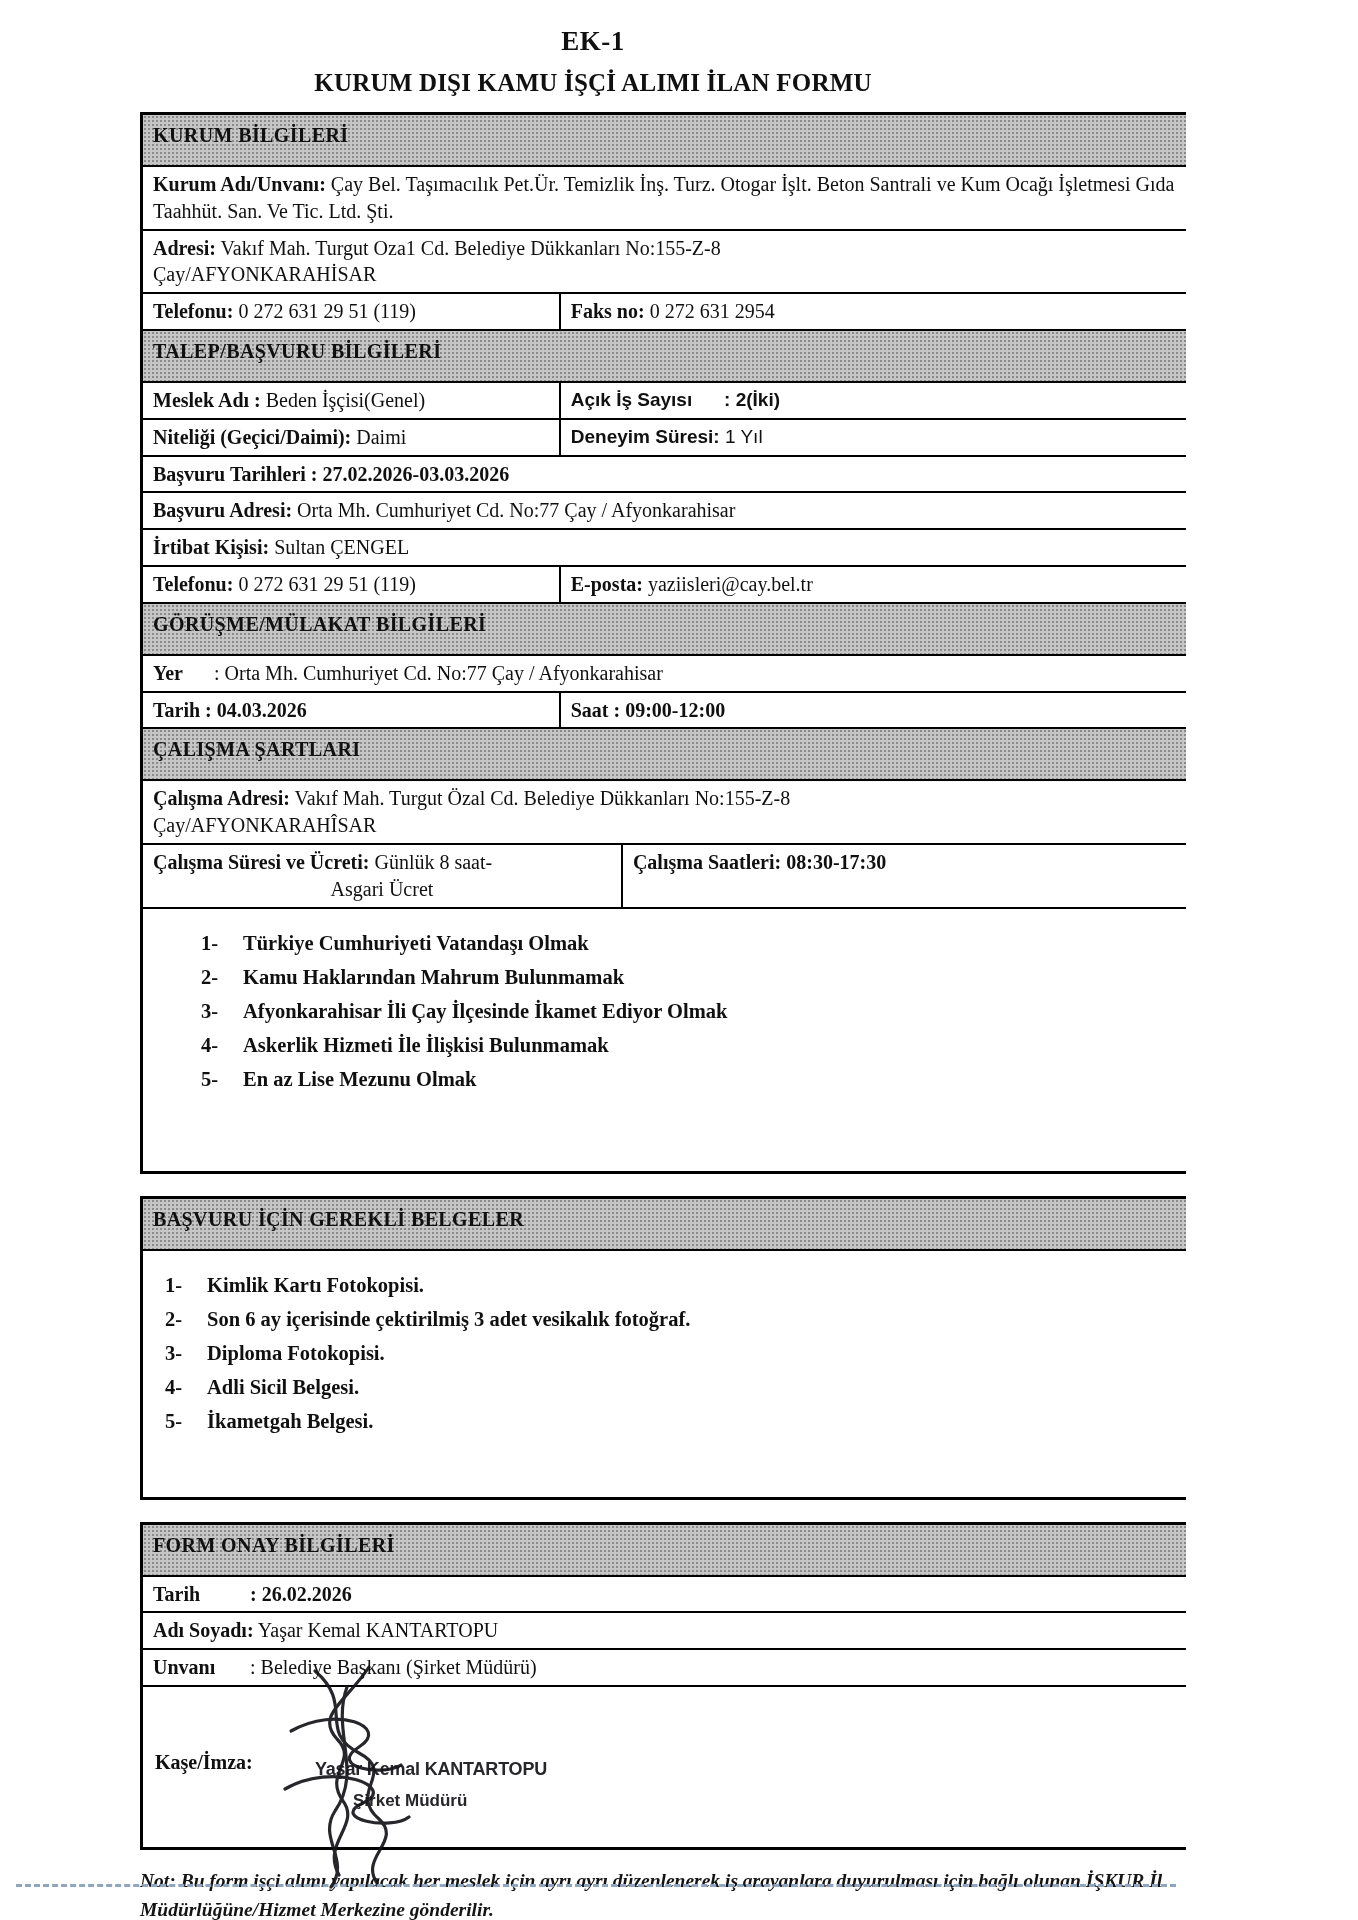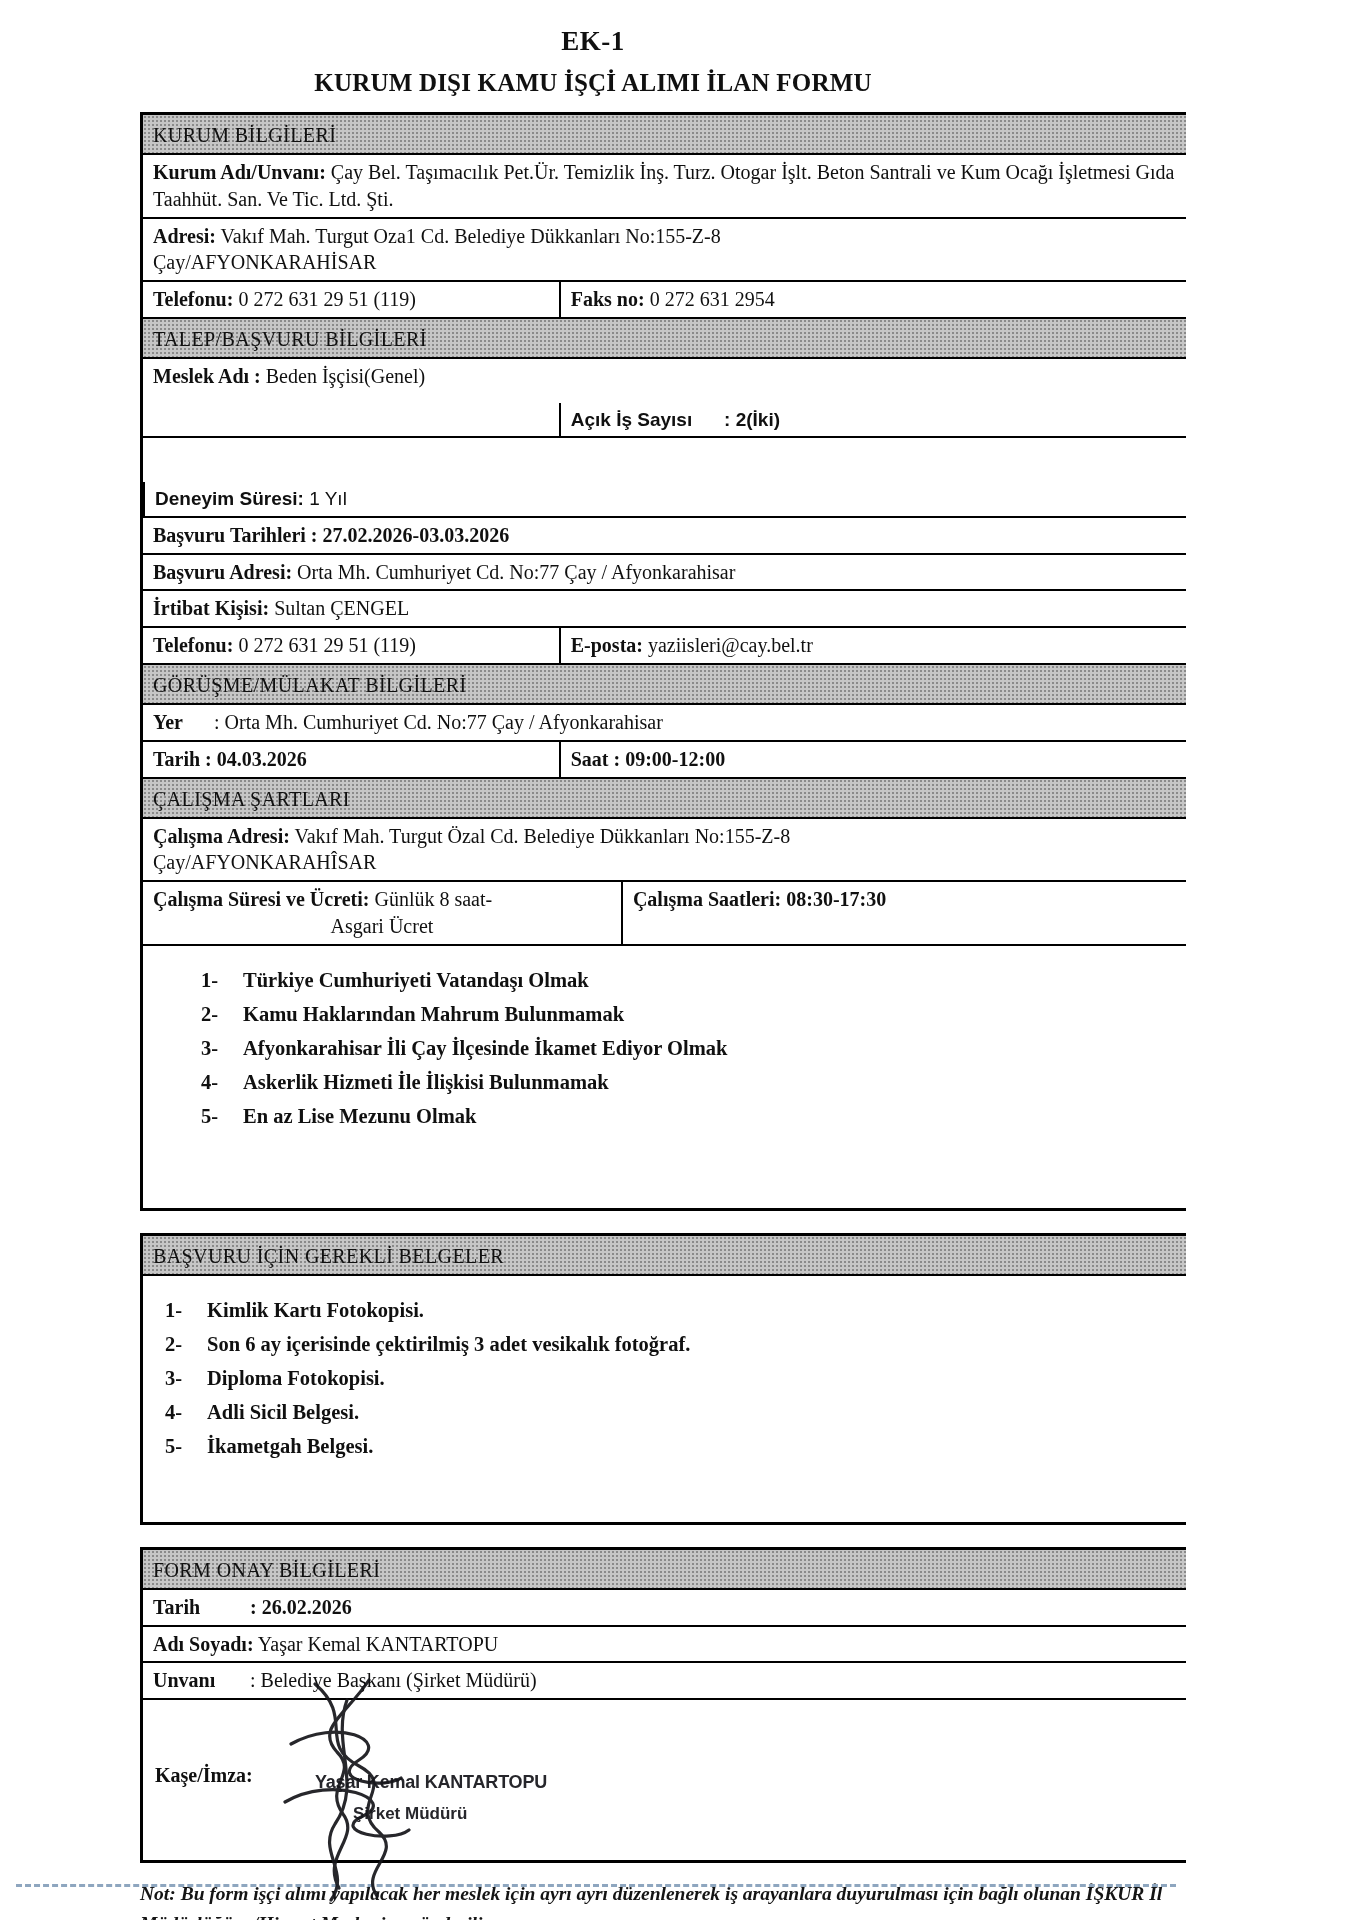--- a/index.html
+++ b/index.html
@@ -12,35 +12,35 @@
   .title{padding-top:26px;text-align:center;font-size:27px;font-weight:bold;letter-spacing:.5px;}
   .subtitle{text-align:center;font-size:25px;font-weight:bold;margin-top:12px;letter-spacing:.2px;}
   .form{position:absolute;left:140px;top:112px;width:1084px;}
   .tblock{border:3px solid #000;background:#fff;}
   .gap{height:22px;}
   .band{
     background-color:#c6c6c6;
     background-image:radial-gradient(circle,#8a8a8a 1px,rgba(0,0,0,0) 1.15px);
     background-size:4px 4px;
     border-bottom:2px solid #000;
-    font-weight:normal;font-size:20px;line-height:1;
-    padding:10px 10px 8px;letter-spacing:.4px;
+    font-weight:bold;font-size:20px;line-height:1;
+    padding:10px 10px 20px;letter-spacing:.4px;
   }
   .row{border-bottom:2px solid #000;font-size:20px;line-height:1.34;padding:4px 10px;}
   .split{display:flex;padding:0;}
   .split>.cell{padding:4px 10px;}
   .tblock>*:last-child{border-bottom:none;}
   .c-l{width:38.2%;}
   .c-r{width:61.8%;border-left:2px solid #000;}
   .c-l2{width:44.2%;}
   .c-r2{width:55.8%;border-left:2px solid #000;}
   .lbl{font-weight:bold;}
   .v{font-weight:normal;}
   .vb{font-weight:bold;}
-  .sans{font-family:"Liberation Sans","DejaVu Sans",sans-serif;font-size:19px;margin-top:44px;}
+  .sans{font-family:"Liberation Sans","DejaVu Sans",sans-serif;font-size:19px;}
   .w148{display:inline-block;width:148px;}
   .w56{display:inline-block;width:56px;}
   .w92{display:inline-block;width:92px;}
   .line2{display:block;}
   .center{text-align:center;}
   .list{padding:14px 12px 10px 58px;min-height:238px;}
   .list.tight{padding-left:22px;min-height:222px;}
   .li{display:flex;font-weight:bold;font-size:20.5px;margin:7px 0;line-height:1.32;}
   .li .num{width:42px;flex:0 0 42px;}
   .kase{position:relative;min-height:160px;padding:0;}
@@ -95,20 +95,24 @@
           <span class="lbl">Meslek Adı :</span>
           <span class="v">Beden İşçisi(Genel)</span>
         </div>
         <div class="cell c-r sans">
           <span class="lbl w148">Açık İş Sayısı</span>
           <span class="vb">: 2(İki)</span>
         </div>
       </div>
 
       <div class="row split">
+        <div class="cell c-l">
+          <span class="lbl">Niteliği (Geçici/Daimi):</span>
+          <span class="v">Daimi</span>
+        </div>
         <div class="cell c-r sans">
           <span class="lbl">Deneyim Süresi:</span>
           <span class="v">1 Yıl</span>
         </div>
       </div>
 
       <div class="row">
         <span class="lbl">Başvuru Tarihleri :</span>
         <span class="vb">27.02.2026-03.03.2026</span>
       </div>

